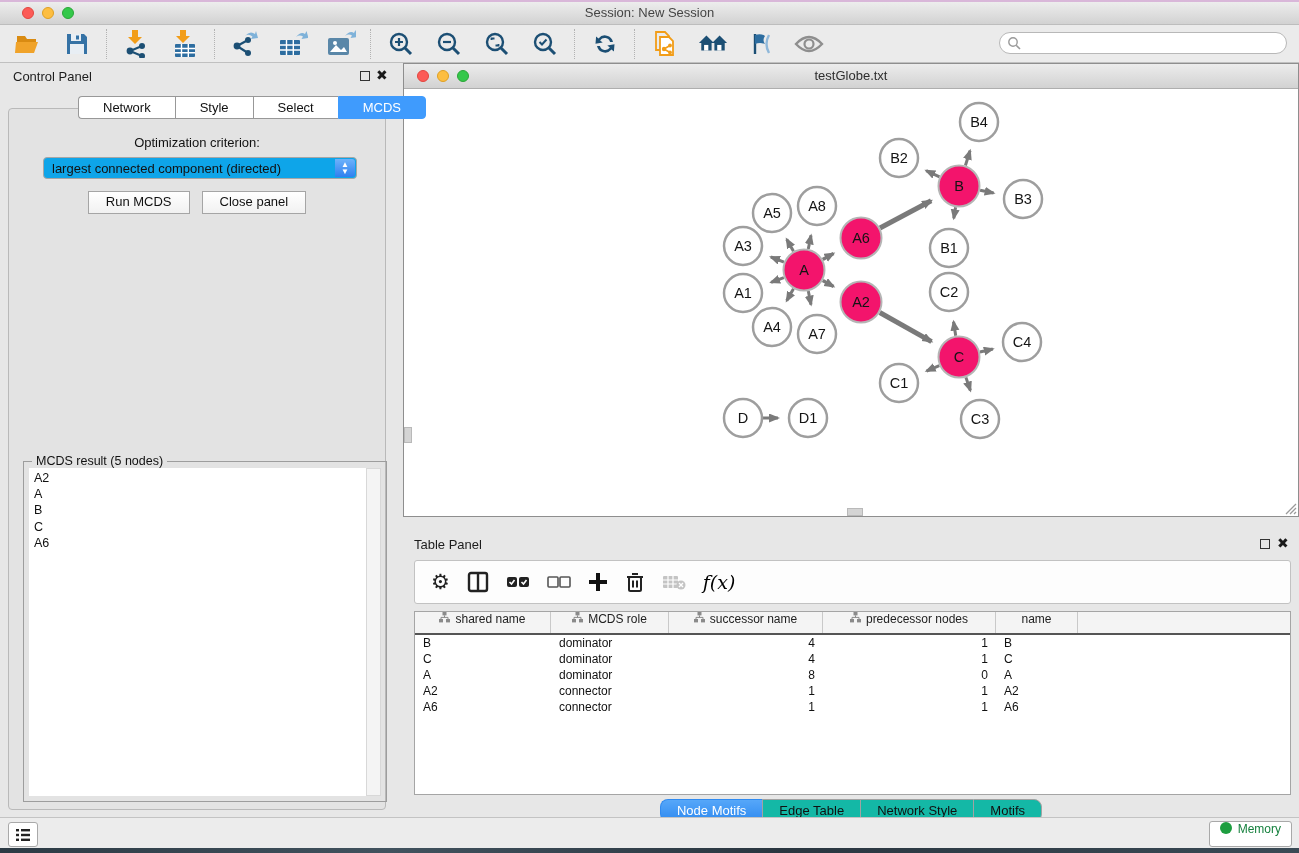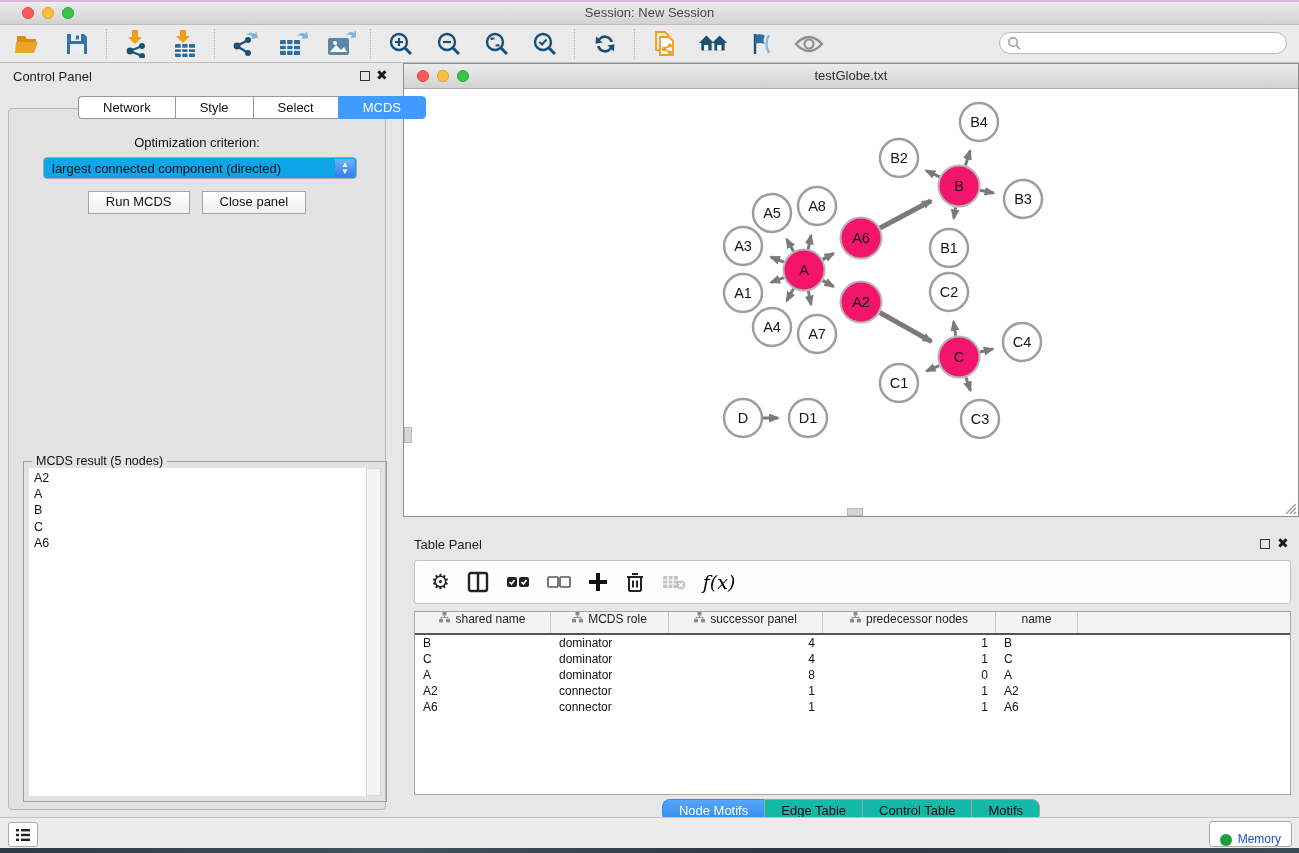--- a/index.html
+++ b/index.html
@@ -140,21 +140,21 @@
     background:#ececec;border-top:1px solid #c3c3c3;
   }
   .sb-left{
     position:absolute;left:8px;top:4px;width:28px;height:23px;
     background:#fff;border:1px solid #a9a9a9;border-radius:3px;
     display:flex;align-items:center;justify-content:center;
   }
   .sb-mem{
     position:absolute;right:7px;top:3px;height:24px;padding:0 10px;
     background:#fff;border:1px solid #a9a9a9;border-radius:3px;
-    display:flex;align-items:flex-end;gap:6px;font-size:12px;color:#1d4ed8;
+    display:flex;align-items:flex-start;gap:6px;font-size:12px;color:#15803d;
   }
   .memdot{width:12px;height:12px;border-radius:50%;background:#1e9e40;}
   .desktop-strip{
     position:absolute;left:0;top:848px;width:1299px;height:5px;
     background:linear-gradient(90deg,#2c3a44,#41525e 30%,#2a3640 60%,#3a4a55);
   }
 </style>
 </head>
 <body>
 
@@ -561,21 +561,21 @@
         </div>
         <div class="thcell" style="left: 254px; width: 154px;">
           <svg width="11" height="11" viewBox="0 0 11 11">
             <g fill="#8a8a8a">
               <rect x="3.5" y="0" width="4" height="3.4"></rect>
               <rect x="0" y="7" width="4" height="3.4"></rect>
               <rect x="7" y="7" width="4" height="3.4"></rect>
               <path d="M5.5 3.4 v2 M2 7 v-1.6 h7 V7" stroke="#8a8a8a" fill="none" stroke-width="1"></path>
             </g>
           </svg>
-          <span>successor panel</span>
+          <span>successor name</span>
         </div>
         <div class="thcell" style="left: 408px; width: 173px;">
           <svg width="11" height="11" viewBox="0 0 11 11">
             <g fill="#8a8a8a">
               <rect x="3.5" y="0" width="4" height="3.4"></rect>
               <rect x="0" y="7" width="4" height="3.4"></rect>
               <rect x="7" y="7" width="4" height="3.4"></rect>
               <path d="M5.5 3.4 v2 M2 7 v-1.6 h7 V7" stroke="#8a8a8a" fill="none" stroke-width="1"></path>
             </g>
           </svg>
@@ -619,21 +619,21 @@
           <div class="tcell" style="left: 136px; width: 118px; text-align: left;">connector</div>
           <div class="tcell" style="left: 254px; width: 154px; text-align: right;">1</div>
           <div class="tcell" style="left: 408px; width: 173px; text-align: right;">1</div>
           <div class="tcell" style="left: 581px; width: 82px; text-align: left;">A6</div>
         </div>
       </div>
   </div>
   <div class="tp-tabs" id="tp-tabs">
       <div class="tptab active">Node Motifs</div>
       <div class="tptab">Edge Table</div>
-      <div class="tptab">Control Table</div>
+      <div class="tptab">Network Style</div>
       <div class="tptab">Motifs</div>
     </div>
 </div>
 
 <div class="statusbar">
   <div class="sb-left">
     <svg width="16" height="14" viewBox="0 0 16 14">
         <g fill="#222">
           <rect x="1" y="1" width="3" height="2.4"></rect>
           <rect x="6" y="1" width="9" height="2.4"></rect>

